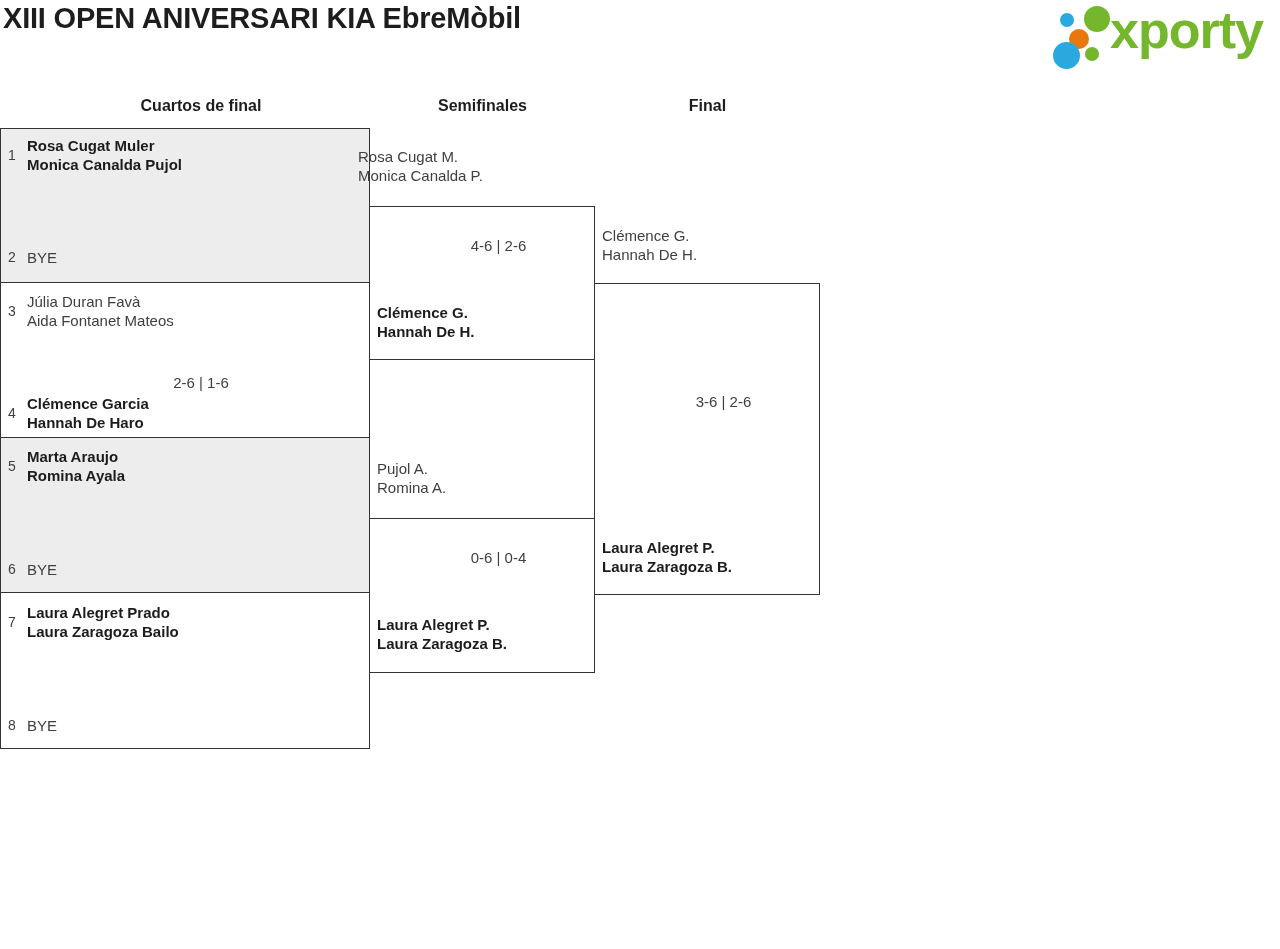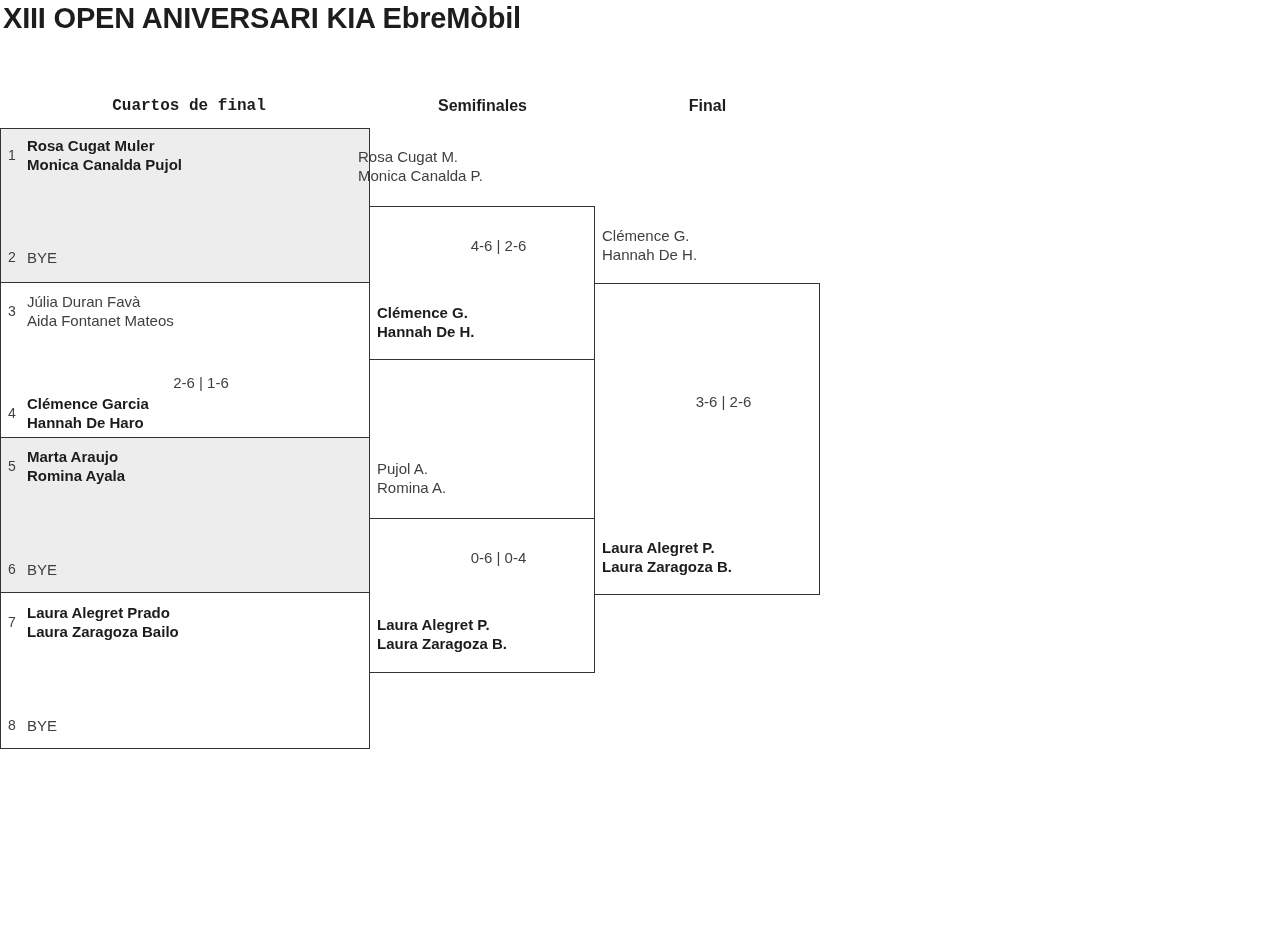--- a/index.html
+++ b/index.html
@@ -22,21 +22,21 @@
   .dot-green-small{left:37px;top:43px;width:14px;height:14px;background:#74b72d;}
   .logo-text{
     position:absolute;left:62px;top:0;line-height:52px;
     font-size:52px;font-weight:700;letter-spacing:-1px;color:#74b72d;
   }
   
   .round-header{
     position:absolute;top:97px;text-align:center;
     font-size:16px;font-weight:700;color:#1d1d1d;
   }
-  .rh-qf{left:4px;width:370px;font-family:Liberation Mono, monospace;}
+  .rh-qf{left:16px;width:370px;}
   .rh-sf{left:370px;width:225px;}
   .rh-f {left:595px;width:225px;}
   
   .box{position:absolute;box-sizing:border-box;border:1.5px solid #333333;background:#ffffff;}
   .box.shaded{background:#ededed;}
   .box.nt{border-top:none;}
   .box.hollow{background:transparent;}
   
   .slot{
     position:absolute;display:flex;align-items:center;
@@ -55,20 +55,28 @@
 </style>
 </head>
 <body>
 
 <div class="page">
 
   <div class="title">
     <div>XIII OPEN ANIVERSARI KIA EbreMòbil</div>
   </div>
 
+  <div class="logo">
+    <span class="dot dot-blue-small"></span>
+    <span class="dot dot-green-large"></span>
+    <span class="dot dot-orange"></span>
+    <span class="dot dot-blue-large"></span>
+    <span class="dot dot-green-small"></span>
+    <span class="logo-text">xporty</span>
+  </div>
 
   <div class="round-header rh-qf">Cuartos de final</div>
   <div class="round-header rh-sf">Semifinales</div>
   <div class="round-header rh-f">Final</div>
 
   <div class="box shaded" style="left:0;top:128px;width:370px;height:155px;"></div>
   <div class="box nt" style="left:0;top:283px;width:370px;height:155px;"></div>
   <div class="box shaded nt" style="left:0;top:438px;width:370px;height:155px;"></div>
   <div class="box nt" style="left:0;top:593px;width:370px;height:156px;"></div>
 

